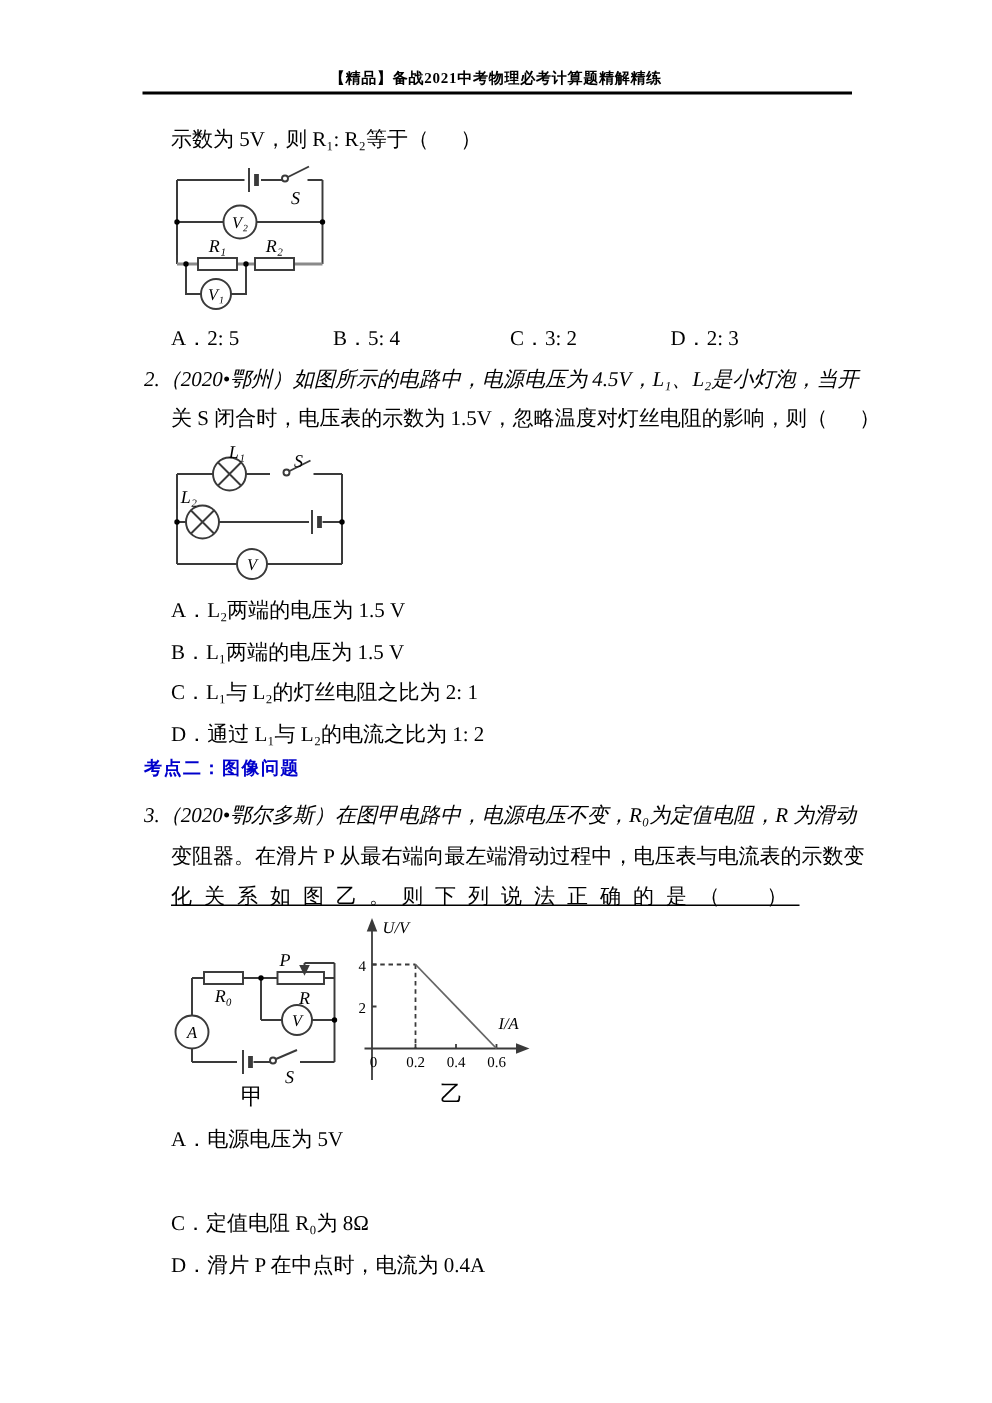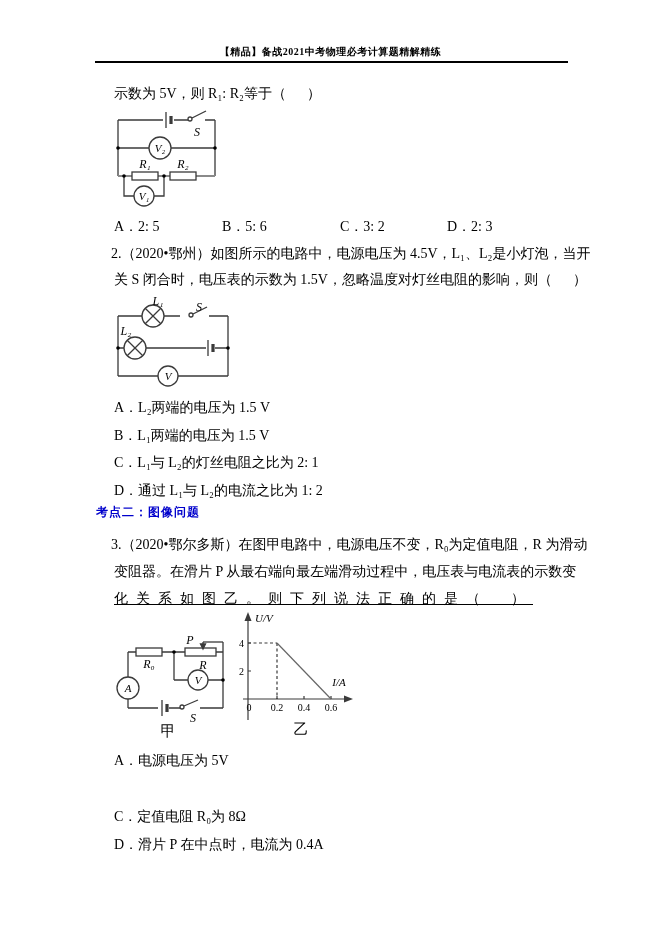--- a/index.html
+++ b/index.html
@@ -1,19 +1,19 @@
 <!DOCTYPE html>
 <html><head>
 <meta charset="utf-8">
 <style>
   html,body{margin:0;padding:0;background:#fff;}
   .page{position:relative;width:661px;height:935px;background:#ffffff;overflow:hidden;
         font-family:"Liberation Serif", serif;color:#000;}
   .t{position:absolute;font-size:14px;line-height:1.25;white-space:pre;}
-  .num{left:111px;}
+  .num{left:96px;font-style:italic;}
   .ind{left:114px;}
   .header-title{position:absolute;top:45px;left:0;width:100%;text-align:center;
         font-size:10px;font-weight:bold;letter-spacing:.5px;}
   .header-rule{position:absolute;top:61px;left:95px;width:473px;height:2px;background:#000;}
   .section-heading{position:absolute;left:96px;top:504px;font-size:12px;font-weight:bold;
         color:#0000cc;font-family:"Liberation Sans", sans-serif;letter-spacing:1px;}
   .spread{letter-spacing:8px;text-decoration:underline;}
   svg.fig{position:absolute;}
   svg text{font-family:"Liberation Serif", serif;fill:#000;}
   .sym{font-style:italic;font-size:12px;}
@@ -54,21 +54,21 @@
       <circle cx="54" cy="68" r="1.8"></circle>
     </g>
     <text class="sym" x="84" y="28">S</text>
     <text class="sym meter" x="50" y="44" text-anchor="middle">V₂</text>
     <text class="sym" x="35" y="60" text-anchor="middle">R₁</text>
     <text class="sym" x="73" y="60" text-anchor="middle">R₂</text>
     <text class="sym meter" x="34" y="92" text-anchor="middle">V₁</text>
   </svg>
 
   <div class="t" style="left:114px;top:218px">A．2: 5</div>
-  <div class="t" style="left:222px;top:218px">B．5: 6</div>
+  <div class="t" style="left:222px;top:218px">B．5: 4</div>
   <div class="t" style="left:340px;top:218px">C．3: 2</div>
   <div class="t" style="left:447px;top:218px">D．2: 3</div>
 
   <div class="t num" style="top:245px">2.（2020•鄂州）如图所示的电路中，电源电压为 4.5V，L₁、L₂是小灯泡，当开</div>
   <div class="t ind" style="top:271px">关 S 闭合时，电压表的示数为 1.5V，忽略温度对灯丝电阻的影响，则（      ）</div>
 
   <svg class="fig" style="left:110px;top:296px" width="125" height="96" viewBox="0 0 125 96">
     <g stroke="#3a3a3a" stroke-width="1.3" fill="none">
       <path d="M8,20 H70 M99,20 H118 M8,20 V80 M118,20 V80"></path>
       <circle cx="81" cy="19" r="2"></circle>

